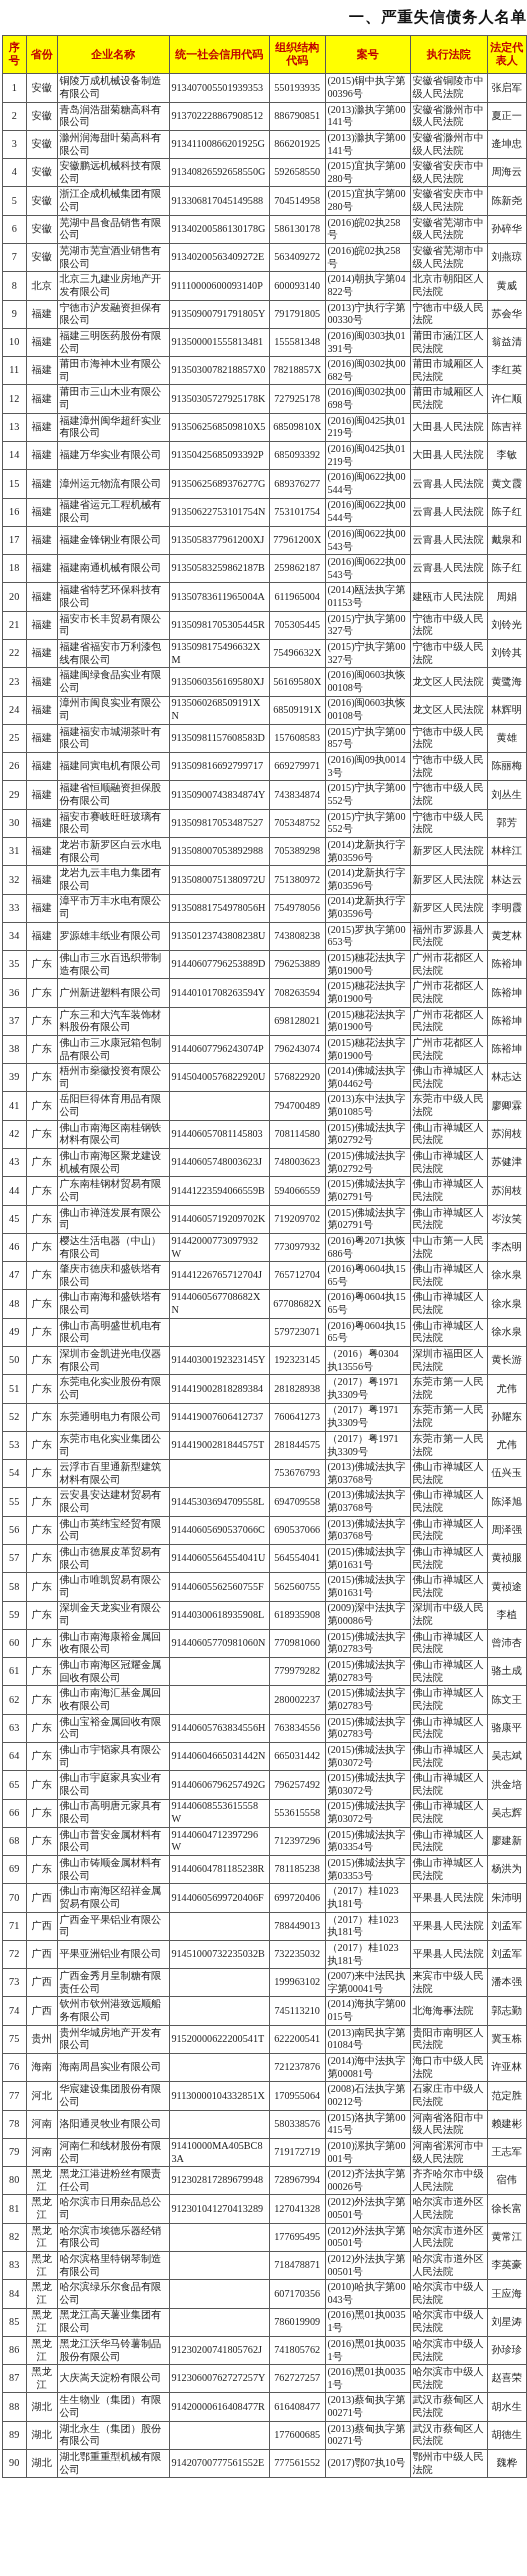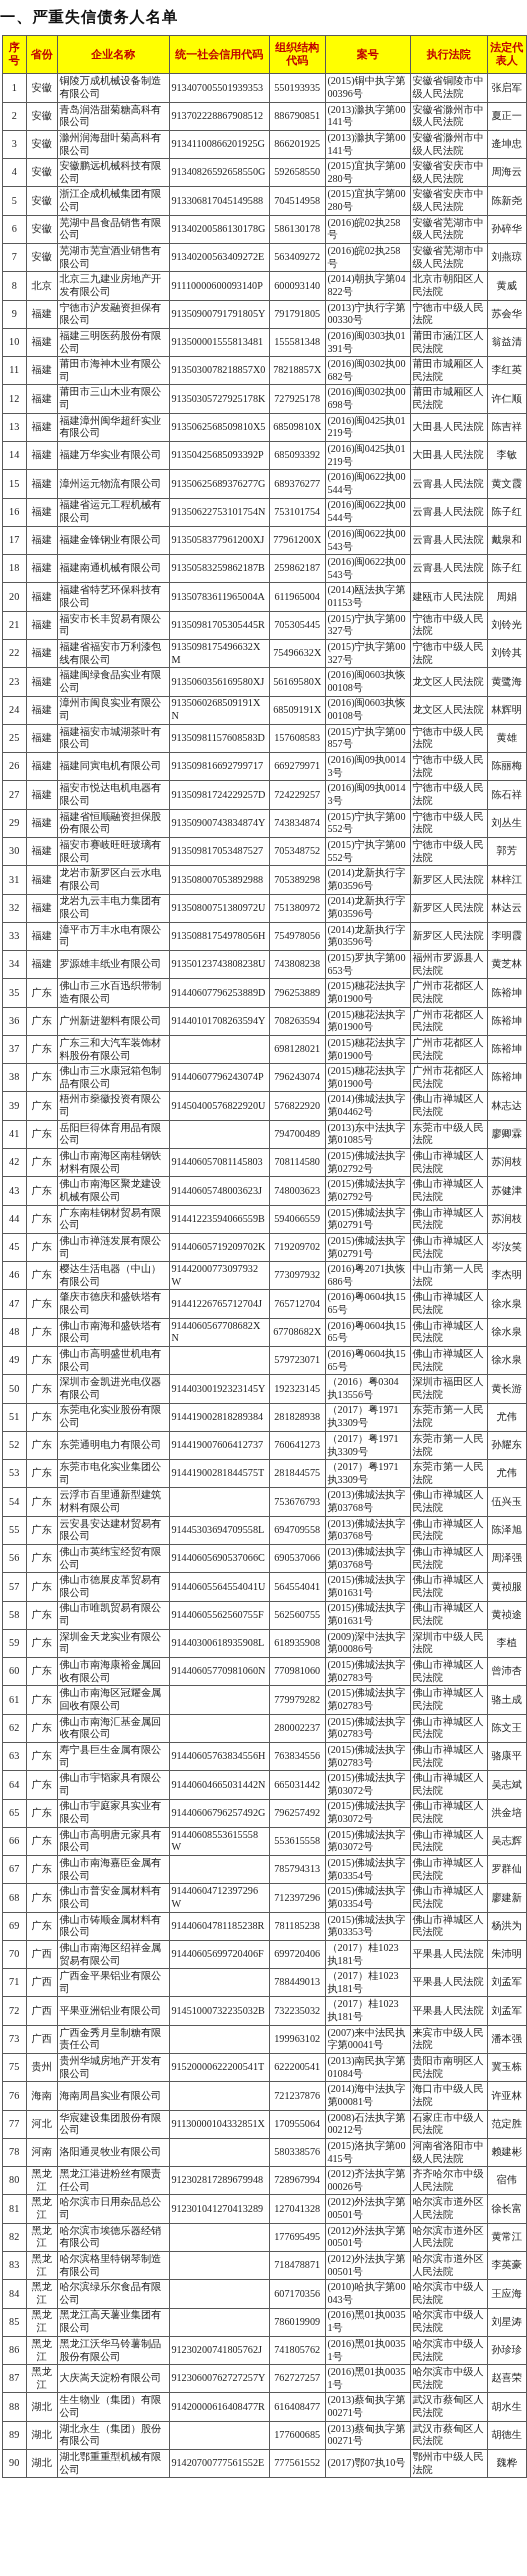--- a/index.html
+++ b/index.html
@@ -9,21 +9,21 @@
     --body-text:#1c1c1c;
   }
   html,body{margin:0;padding:0;background:#ffffff;}
   body{
     width:527px;
     font-family:"Liberation Serif","DejaVu Serif",serif;
     color:var(--body-text);
   }
   .page{width:527px;padding:1.7px 0 5.1px 0;}
   .page-title{
-    text-align:left;
+    text-align:right;
     font-size:15.3px;
     font-weight:bold;
     color:#111;
     margin:5.1px 0 6.8px 0;
     letter-spacing:0.9px;
     font-family:"Liberation Serif","DejaVu Serif",serif;
   }
   table.debtors{
     table-layout:fixed;
     border-collapse:collapse;
@@ -340,30 +340,20 @@
           <td class="cell-serial">26</td>
           <td class="cell-province">福建</td>
           <td class="cell-company">福建同寅电机有限公司</td>
           <td class="cell-credit_code">913509816692799717</td>
           <td class="cell-org_code">669279971</td>
           <td class="cell-case_number">(2016)闽09执00143号</td>
           <td class="cell-court">宁德市中级人民法院</td>
           <td class="cell-legal_rep">陈丽梅</td>
         </tr>
         <tr>
-          <td class="cell-serial">27</td>
-          <td class="cell-province">福建</td>
-          <td class="cell-company">福安市悦达电机电器有限公司</td>
-          <td class="cell-credit_code">91350981724229257D</td>
-          <td class="cell-org_code">724229257</td>
-          <td class="cell-case_number">(2016)闽09执00143号</td>
-          <td class="cell-court">宁德市中级人民法院</td>
-          <td class="cell-legal_rep">陈石祥</td>
-        </tr>
-        <tr>
           <td class="cell-serial">29</td>
           <td class="cell-province">福建</td>
           <td class="cell-company">福建省恒顺融资担保股份有限公司</td>
           <td class="cell-credit_code">91350900743834874Y</td>
           <td class="cell-org_code">743834874</td>
           <td class="cell-case_number">(2015)宁执字第00552号</td>
           <td class="cell-court">宁德市中级人民法院</td>
           <td class="cell-legal_rep">刘丛生</td>
         </tr>
         <tr>
@@ -682,21 +672,21 @@
           <td class="cell-company">佛山市南海汇基金属回收有限公司</td>
           <td class="cell-credit_code"></td>
           <td class="cell-org_code">280002237</td>
           <td class="cell-case_number">(2015)佛城法执字第02783号</td>
           <td class="cell-court">佛山市禅城区人民法院</td>
           <td class="cell-legal_rep">陈文王</td>
         </tr>
         <tr>
           <td class="cell-serial">63</td>
           <td class="cell-province">广东</td>
-          <td class="cell-company">寿宁县巨生金属有限公司</td>
+          <td class="cell-company">佛山宝裕金属回收有限公司</td>
           <td class="cell-credit_code">91440605763834556H</td>
           <td class="cell-org_code">763834556</td>
           <td class="cell-case_number">(2015)佛城法执字第02783号</td>
           <td class="cell-court">佛山市禅城区人民法院</td>
           <td class="cell-legal_rep">骆康平</td>
         </tr>
         <tr>
           <td class="cell-serial">64</td>
           <td class="cell-province">广东</td>
           <td class="cell-company">佛山市宇韬家具有限公司</td>
@@ -718,30 +708,20 @@
         </tr>
         <tr>
           <td class="cell-serial">66</td>
           <td class="cell-province">广东</td>
           <td class="cell-company">佛山市高明唐元家具有限公司</td>
           <td class="cell-credit_code">91440608553615558W</td>
           <td class="cell-org_code">553615558</td>
           <td class="cell-case_number">(2015)佛城法执字第03072号</td>
           <td class="cell-court">佛山市禅城区人民法院</td>
           <td class="cell-legal_rep">吴志辉</td>
-        </tr>
-        <tr>
-          <td class="cell-serial">67</td>
-          <td class="cell-province">广东</td>
-          <td class="cell-company">佛山市南海嘉臣金属有限公司</td>
-          <td class="cell-credit_code"></td>
-          <td class="cell-org_code">785794313</td>
-          <td class="cell-case_number">(2015)佛城法执字第03354号</td>
-          <td class="cell-court">佛山市禅城区人民法院</td>
-          <td class="cell-legal_rep">罗群仙</td>
         </tr>
         <tr>
           <td class="cell-serial">68</td>
           <td class="cell-province">广东</td>
           <td class="cell-company">佛山市普安金属材料有限公司</td>
           <td class="cell-credit_code">91440604712397296W</td>
           <td class="cell-org_code">712397296</td>
           <td class="cell-case_number">(2015)佛城法执字第03354号</td>
           <td class="cell-court">佛山市禅城区人民法院</td>
           <td class="cell-legal_rep">廖建新</td>
@@ -790,20 +770,30 @@
           <td class="cell-serial">73</td>
           <td class="cell-province">广西</td>
           <td class="cell-company">广西金秀月皇制糖有限责任公司</td>
           <td class="cell-credit_code"></td>
           <td class="cell-org_code">199963102</td>
           <td class="cell-case_number">(2007)来中法民执字第00041号</td>
           <td class="cell-court">来宾市中级人民法院</td>
           <td class="cell-legal_rep">潘本强</td>
         </tr>
         <tr>
+          <td class="cell-serial">74</td>
+          <td class="cell-province">广西</td>
+          <td class="cell-company">钦州市钦州港致远顺船务有限公司</td>
+          <td class="cell-credit_code"></td>
+          <td class="cell-org_code">745113210</td>
+          <td class="cell-case_number">(2014)海执字第00015号</td>
+          <td class="cell-court">北海海事法院</td>
+          <td class="cell-legal_rep">郭志勤</td>
+        </tr>
+        <tr>
           <td class="cell-serial">75</td>
           <td class="cell-province">贵州</td>
           <td class="cell-company">贵州华城房地产开发有限公司</td>
           <td class="cell-credit_code">91520000622200541T</td>
           <td class="cell-org_code">622200541</td>
           <td class="cell-case_number">(2013)南民执字第01084号</td>
           <td class="cell-court">贵阳市南明区人民法院</td>
           <td class="cell-legal_rep">冀玉栋</td>
         </tr>
         <tr>
@@ -830,20 +820,30 @@
           <td class="cell-serial">78</td>
           <td class="cell-province">河南</td>
           <td class="cell-company">洛阳通灵牧业有限公司</td>
           <td class="cell-credit_code"></td>
           <td class="cell-org_code">580338576</td>
           <td class="cell-case_number">(2015)洛执字第00415号</td>
           <td class="cell-court">河南省洛阳市中级人民法院</td>
           <td class="cell-legal_rep">赖建彬</td>
         </tr>
         <tr>
+          <td class="cell-serial">79</td>
+          <td class="cell-province">河南</td>
+          <td class="cell-company">河南仁和线材股份有限公司</td>
+          <td class="cell-credit_code">91410000MA405BC83A</td>
+          <td class="cell-org_code">719172719</td>
+          <td class="cell-case_number">(2010)漯执字第00001号</td>
+          <td class="cell-court">河南省漯河市中级人民法院</td>
+          <td class="cell-legal_rep">王志军</td>
+        </tr>
+        <tr>
           <td class="cell-serial">80</td>
           <td class="cell-province">黑龙江</td>
           <td class="cell-company">黑龙江港进粉丝有限责任公司</td>
           <td class="cell-credit_code">912302817289679948</td>
           <td class="cell-org_code">728967994</td>
           <td class="cell-case_number">(2012)齐法执字第00026号</td>
           <td class="cell-court">齐齐哈尔市中级人民法院</td>
           <td class="cell-legal_rep">宿伟</td>
         </tr>
         <tr>

